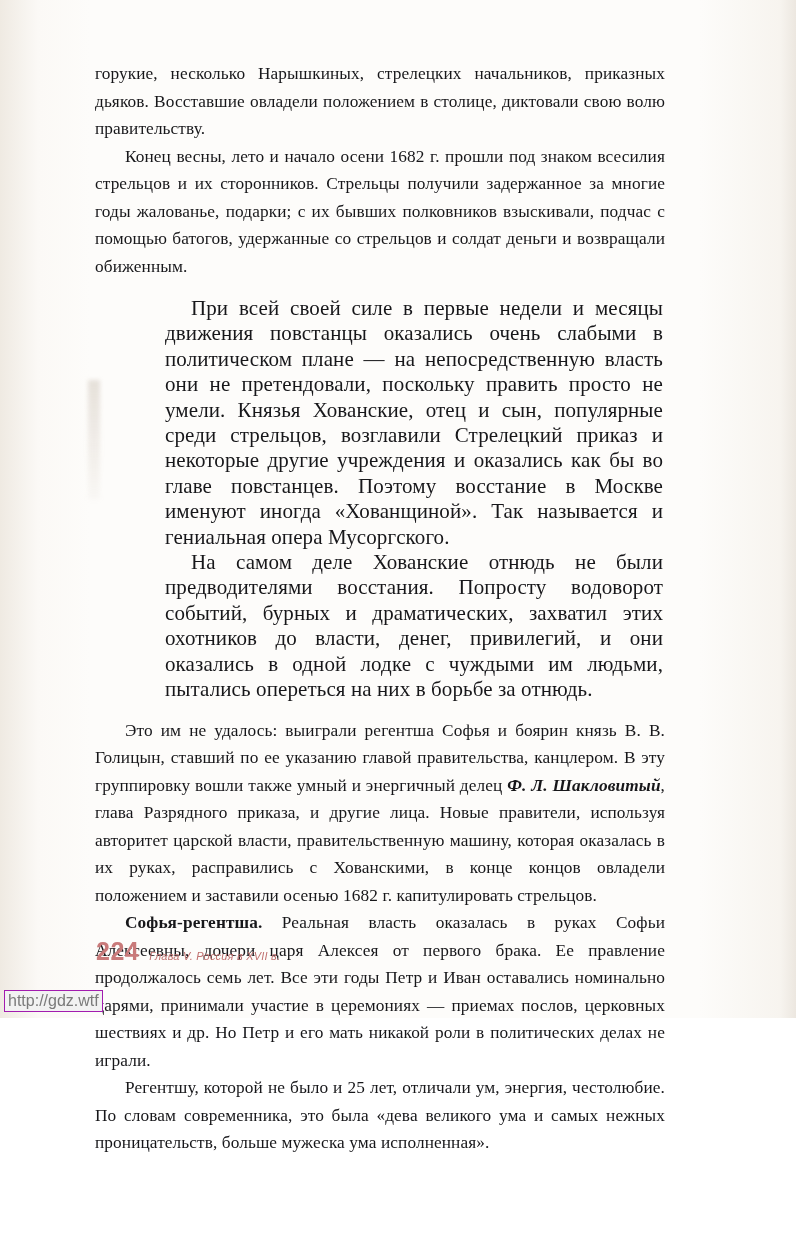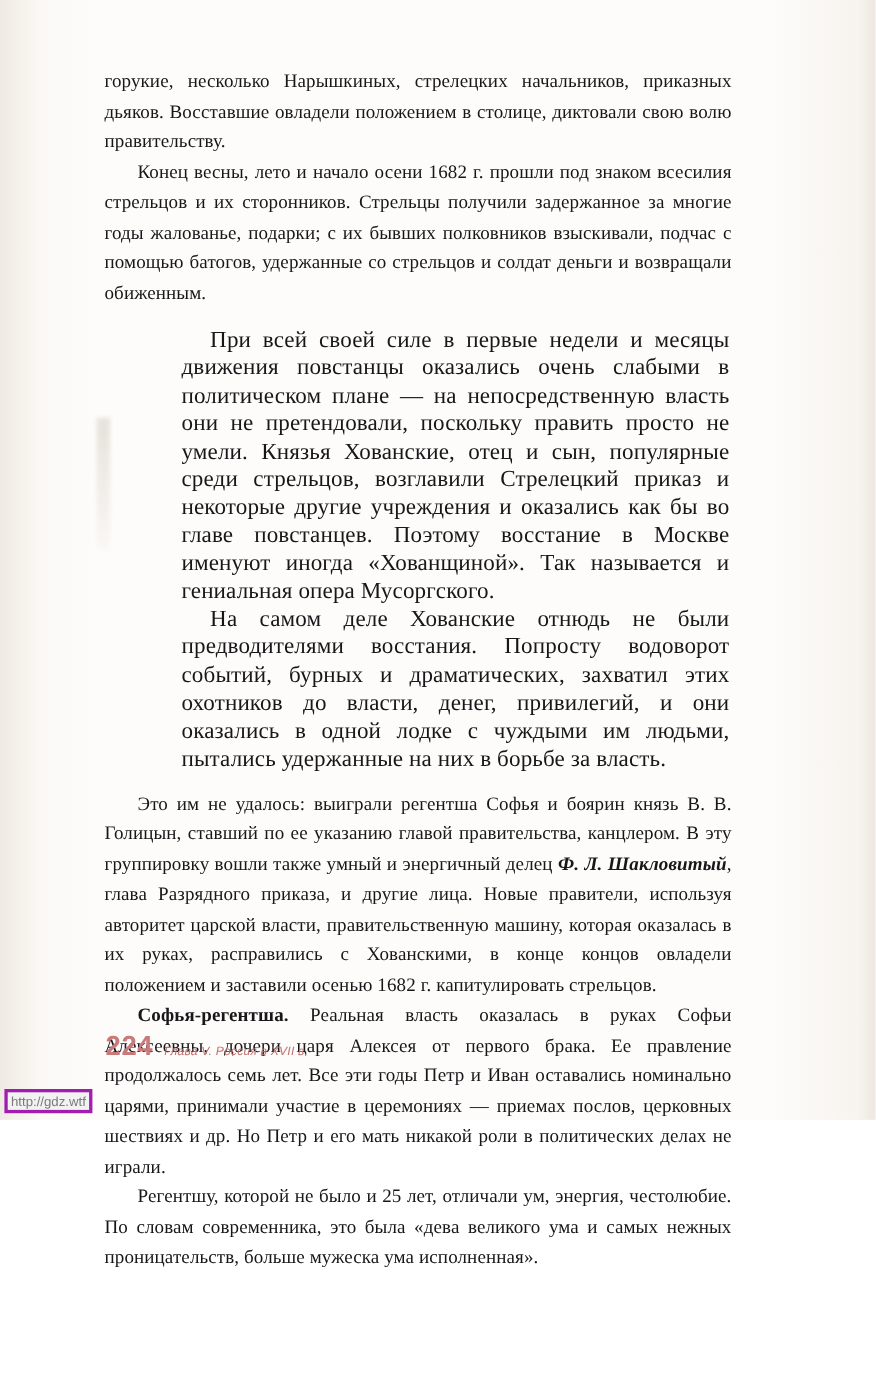--- a/index.html
+++ b/index.html
@@ -89,25 +89,25 @@
     font-style: italic;
     font-size: 11px;
     color: #c0706f;
     letter-spacing: 0.2px;
   }
   .watermark {
     position: absolute;
     left: 4px;
     bottom: 6px;
     font-family: "Liberation Sans", sans-serif;
-    font-size: 12px;
+    font-size: 16px;
     color: #7a7a7a;
     background: #f2f2f2;
     padding: 1px 3px;
-    border: 3px solid #a21caf;
+    border: 1px solid #a21caf;
   }
   .margin-smudge {
     position: absolute;
     left: 88px;
     top: 380px;
     width: 12px;
     height: 120px;
     background: linear-gradient(180deg, rgba(190,175,160,0.35), rgba(190,175,160,0.05));
     filter: blur(2px);
     pointer-events: none;
@@ -120,21 +120,21 @@
   <div class="paper-tint"></div>
   <div class="margin-smudge"></div>
 
   <div class="content">
 
     <p>горукие, несколько Нарышкиных, стрелецких начальников, приказных дьяков. Восставшие овладели положением в столице, диктовали свою волю правительству.</p>
     <p class="indent">Конец весны, лето и начало осени 1682 г. прошли под знаком всесилия стрельцов и их сторонников. Стрельцы получили задержанное за многие годы жалованье, подарки; с их бывших полковников взыскивали, подчас с помощью батогов, удержанные со стрельцов и солдат деньги и возвращали обиженным.</p>
 
     <div class="quote-block">
       <p class="indent">При всей своей силе в первые недели и месяцы движения повстанцы оказались очень слабыми в политическом плане — на непосредственную власть они не претендовали, поскольку править просто не умели. Князья Хованские, отец и сын, популярные среди стрельцов, возглавили Стрелецкий приказ и некоторые другие учреждения и оказались как бы во главе повстанцев. Поэтому восстание в Москве именуют иногда «Хованщиной». Так называется и гениальная опера Мусоргского.</p>
-      <p class="indent">На самом деле Хованские отнюдь не были предводителями восстания. Попросту водоворот событий, бурных и драматических, захватил этих охотников до власти, денег, привилегий, и они оказались в одной лодке с чуждыми им людьми, пытались удержанные на них в борьбе за власть.</p>
+      <p class="indent">На самом деле Хованские отнюдь не были предводителями восстания. Попросту водоворот событий, бурных и драматических, захватил этих охотников до власти, денег, привилегий, и они оказались в одной лодке с чуждыми им людьми, пытались опереться на них в борьбе за отнюдь.</p>
     </div>
 
     <p class="indent"><span>Это им не удалось: выиграли регентша Софья и боярин князь В. В. Голицын, ставший по ее указанию главой правительства, канцлером. В эту группировку вошли также умный и энергичный делец </span><span class="italic-name">Ф. Л. Шакловитый</span><span>, глава Разрядного приказа, и другие лица. Новые правители, используя авторитет царской власти, правительственную машину, которая оказалась в их руках, расправились с Хованскими, в конце концов овладели положением и заставили осенью 1682 г. капитулировать стрельцов.</span></p>
 
     <p class="indent"><span class="lead-term">Софья-регентша.</span><span> Реальная власть оказалась в руках Софьи Алексеевны, дочери царя Алексея от первого брака. Ее правление продолжалось семь лет. Все эти годы Петр и Иван оставались номинально царями, принимали участие в церемониях — приемах послов, церковных шествиях и др. Но Петр и его мать никакой роли в политических делах не играли.</span></p>
 
     <p class="indent">Регентшу, которой не было и 25 лет, отличали ум, энергия, честолюбие. По словам современника, это была «дева великого ума и самых нежных проницательств, больше мужеска ума исполненная».</p>
 
   </div>
 

